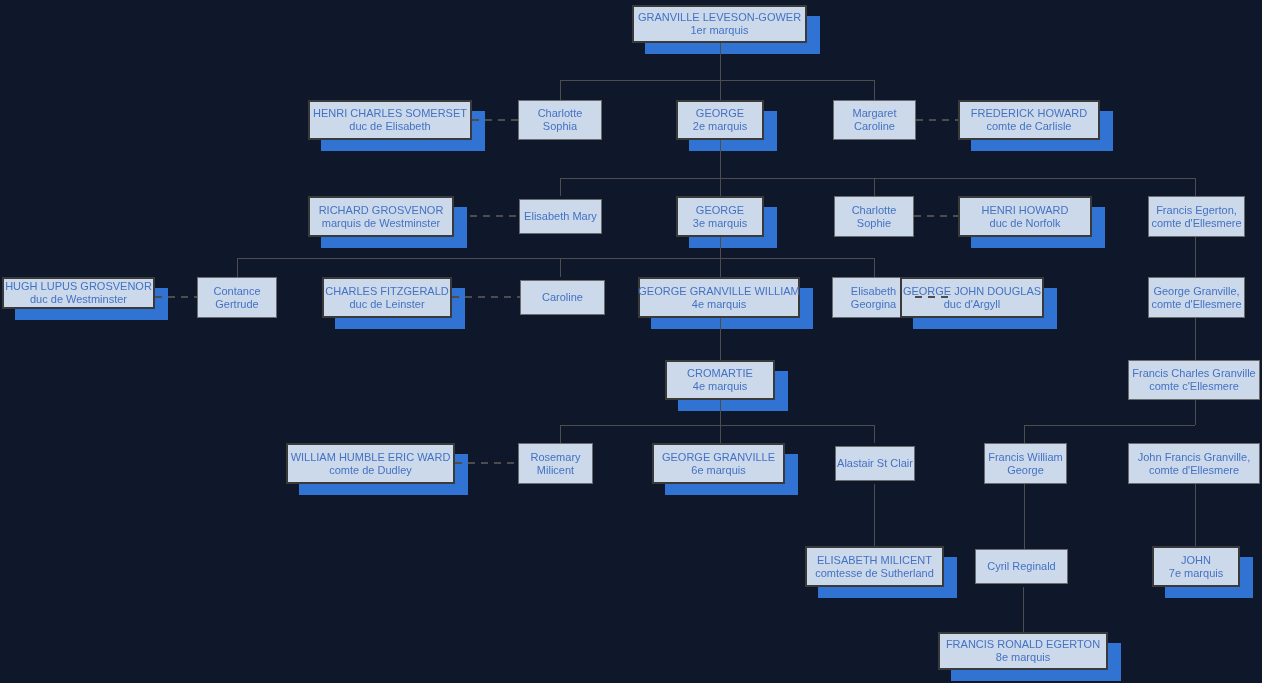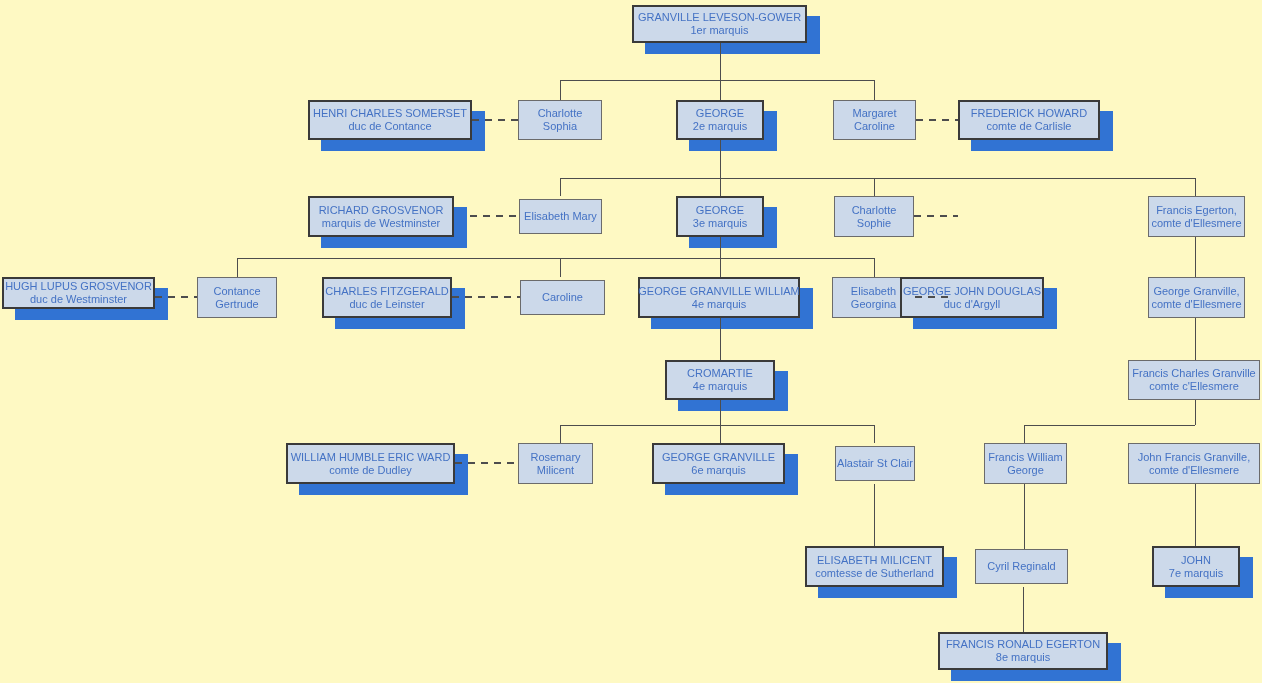--- a/index.html
+++ b/index.html
@@ -1,19 +1,19 @@
 <!DOCTYPE html>
 <html style="--fill: #ccd9ea; --border-primary: #3a3a3a; --border-secondary: #6b6b6b; --shadow: #3173d3; --text: #4472c4; --line: #4d4d4d;"><head>
 <meta charset="utf-8">
 <style>
   html,body{margin:0;padding:0;background:#ffffff;}
   #canvas{
     position:relative;
     width:1262px;height:683px;
-    background:#fef9c3;
+    background:#0f172a;
     overflow:hidden;
     font-family:"Liberation Sans", sans-serif;
   }
   .node{
     position:absolute;
     box-sizing:border-box;
     display:flex;flex-direction:column;
     justify-content:center;align-items:center;
     text-align:center;
     background:var(--fill);
@@ -80,21 +80,21 @@
     <div class="line-dashed" style="left: 155px; top: 296px; width: 42px;"></div>
     <div class="line-dashed" style="left: 452px; top: 296px; width: 68px;"></div>
     <div class="line-dashed" style="left: 915px; top: 296px; width: 35px;"></div>
     <div class="line-dashed" style="left: 455px; top: 462px; width: 63px;"></div>
     <div class="node primary" style="left: 632px; top: 5px; width: 175px; height: 38px;">
       <div>GRANVILLE LEVESON-GOWER</div>
       <div>1er marquis</div>
     </div>
     <div class="node primary" style="left: 308px; top: 100px; width: 164px; height: 40px;">
       <div>HENRI CHARLES SOMERSET</div>
-      <div>duc de Contance</div>
+      <div>duc de Elisabeth</div>
     </div>
     <div class="node secondary" style="left: 518px; top: 100px; width: 84px; height: 40px;">
       <div>Charlotte</div>
       <div>Sophia</div>
     </div>
     <div class="node primary" style="left: 676px; top: 100px; width: 88px; height: 40px;">
       <div>GEORGE</div>
       <div>2e marquis</div>
     </div>
     <div class="node secondary" style="left: 833px; top: 100px; width: 83px; height: 40px;">
@@ -113,20 +113,24 @@
       <div>Elisabeth Mary</div>
     </div>
     <div class="node primary" style="left: 676px; top: 196px; width: 88px; height: 41px;">
       <div>GEORGE</div>
       <div>3e marquis</div>
     </div>
     <div class="node secondary" style="left: 834px; top: 196px; width: 80px; height: 41px;">
       <div>Charlotte</div>
       <div>Sophie</div>
     </div>
+    <div class="node primary" style="left: 958px; top: 196px; width: 134px; height: 41px;">
+      <div>HENRI HOWARD</div>
+      <div>duc de Norfolk</div>
+    </div>
     <div class="node secondary" style="left: 1148px; top: 196px; width: 97px; height: 41px;">
       <div>Francis Egerton,</div>
       <div>comte d'Ellesmere</div>
     </div>
     <div class="node primary" style="left: 2px; top: 277px; width: 153px; height: 32px;">
       <div>HUGH LUPUS GROSVENOR</div>
       <div>duc de Westminster</div>
     </div>
     <div class="node secondary" style="left: 197px; top: 277px; width: 80px; height: 41px;">
       <div>Contance</div>

